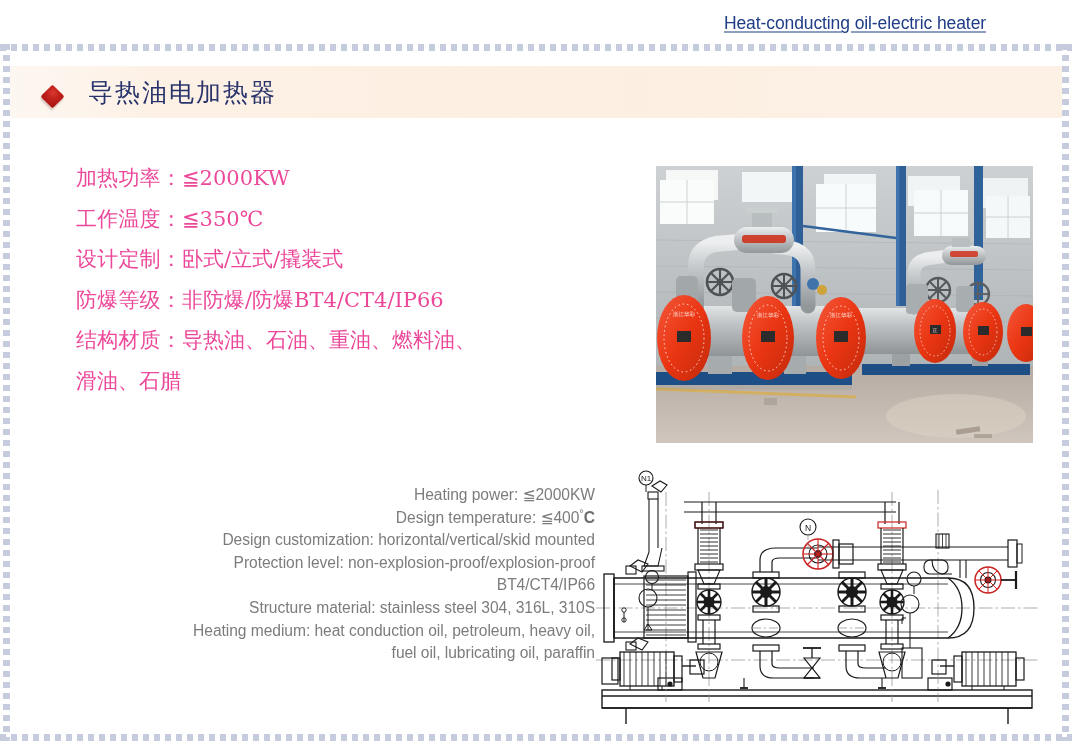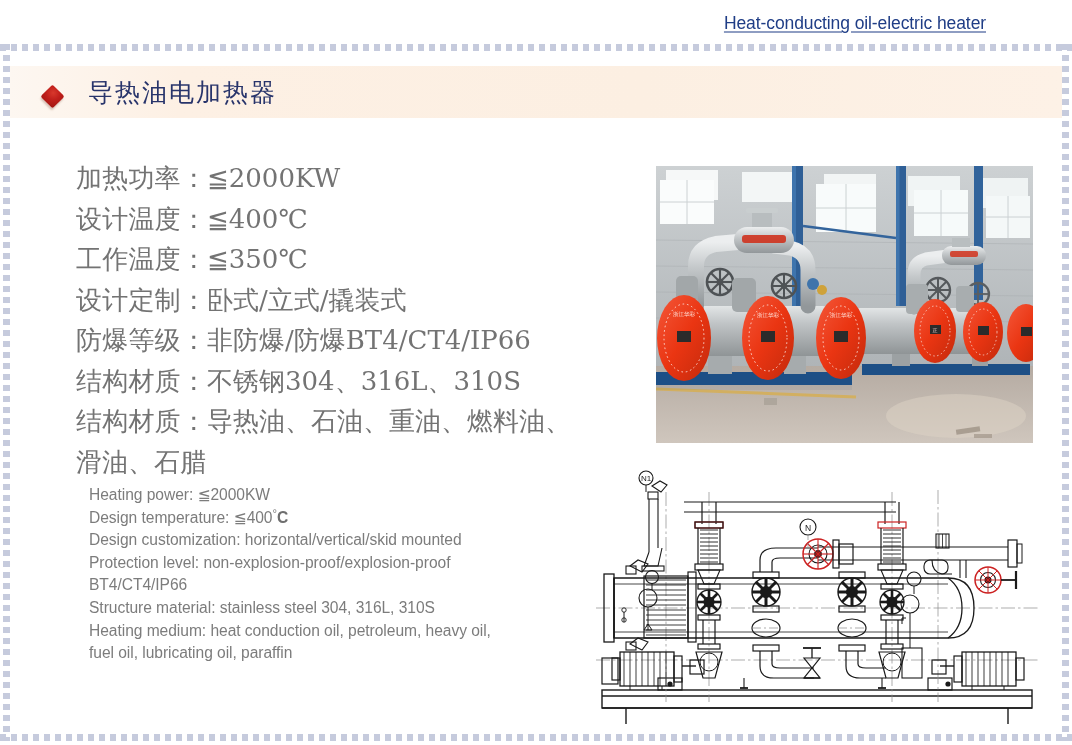--- a/index.html
+++ b/index.html
@@ -92,34 +92,35 @@
 
   
   #spec-cn {
     position: absolute;
     left: 76px;
     top: 158px;
     width: 560px;
   }
   .cn-line {
     font-family: "DejaVu Serif", "Liberation Serif", serif;
-    font-size: 26px;
-    color: #737373;
+    font-size: 21px;
+    color: #ec4899;
     line-height: 40.5px;
     white-space: nowrap;
     letter-spacing: 0.2px;
   }
   .cn-line .val { letter-spacing: 0; }
 
   
   #spec-en {
     position: absolute;
-    left: 89px;
+    left: 65px;
     top: 484px;
     width: 530px;
+    text-align: right;
   }
   .en-line {
     font-family: "Liberation Sans", "DejaVu Sans", sans-serif;
     font-size: 15.6px;
     color: #7c7c7c;
     line-height: 22.6px;
     letter-spacing: -0.05px;
   }
   .deg {
     font-size: 0.72em;
@@ -164,25 +165,23 @@
 <div class="dotframe" id="frame-left"></div>
 <div class="dotframe" id="frame-right"></div>
 
 <div id="title-banner">
   <div id="title-bullet"></div>
   <div id="title-text">导热油电加热器</div>
 </div>
 
 <div id="spec-cn">
   <div class="cn-line"><span>加热功率：</span><span class="val">≦2000KW</span></div>
-  <div class="cn-line"><span>设计温度：</span><span class="val">≦400℃</span></div>
   <div class="cn-line"><span>工作温度：</span><span class="val">≦350℃</span></div>
   <div class="cn-line"><span>设计定制：</span><span class="val">卧式/立式/撬装式</span></div>
   <div class="cn-line"><span>防爆等级：</span><span class="val">非防爆/防爆BT4/CT4/IP66</span></div>
-  <div class="cn-line"><span>结构材质：</span><span class="val">不锈钢304、316L、310S</span></div>
   <div class="cn-line"><span>结构材质：</span><span class="val">导热油、石油、重油、燃料油、</span></div>
   <div class="cn-line"><span class="val">滑油、石腊</span></div>
 </div>
 
 <div id="spec-en">
   <div class="en-line">Heating power: ≦2000KW</div>
   <div class="en-line"><span>Design temperature: ≦400</span><span class="deg">°</span><span class="degc">C</span></div>
   <div class="en-line">Design customization: horizontal/vertical/skid mounted</div>
   <div class="en-line">Protection level: non-explosion-proof/explosion-proof</div>
   <div class="en-line">BT4/CT4/IP66</div>

